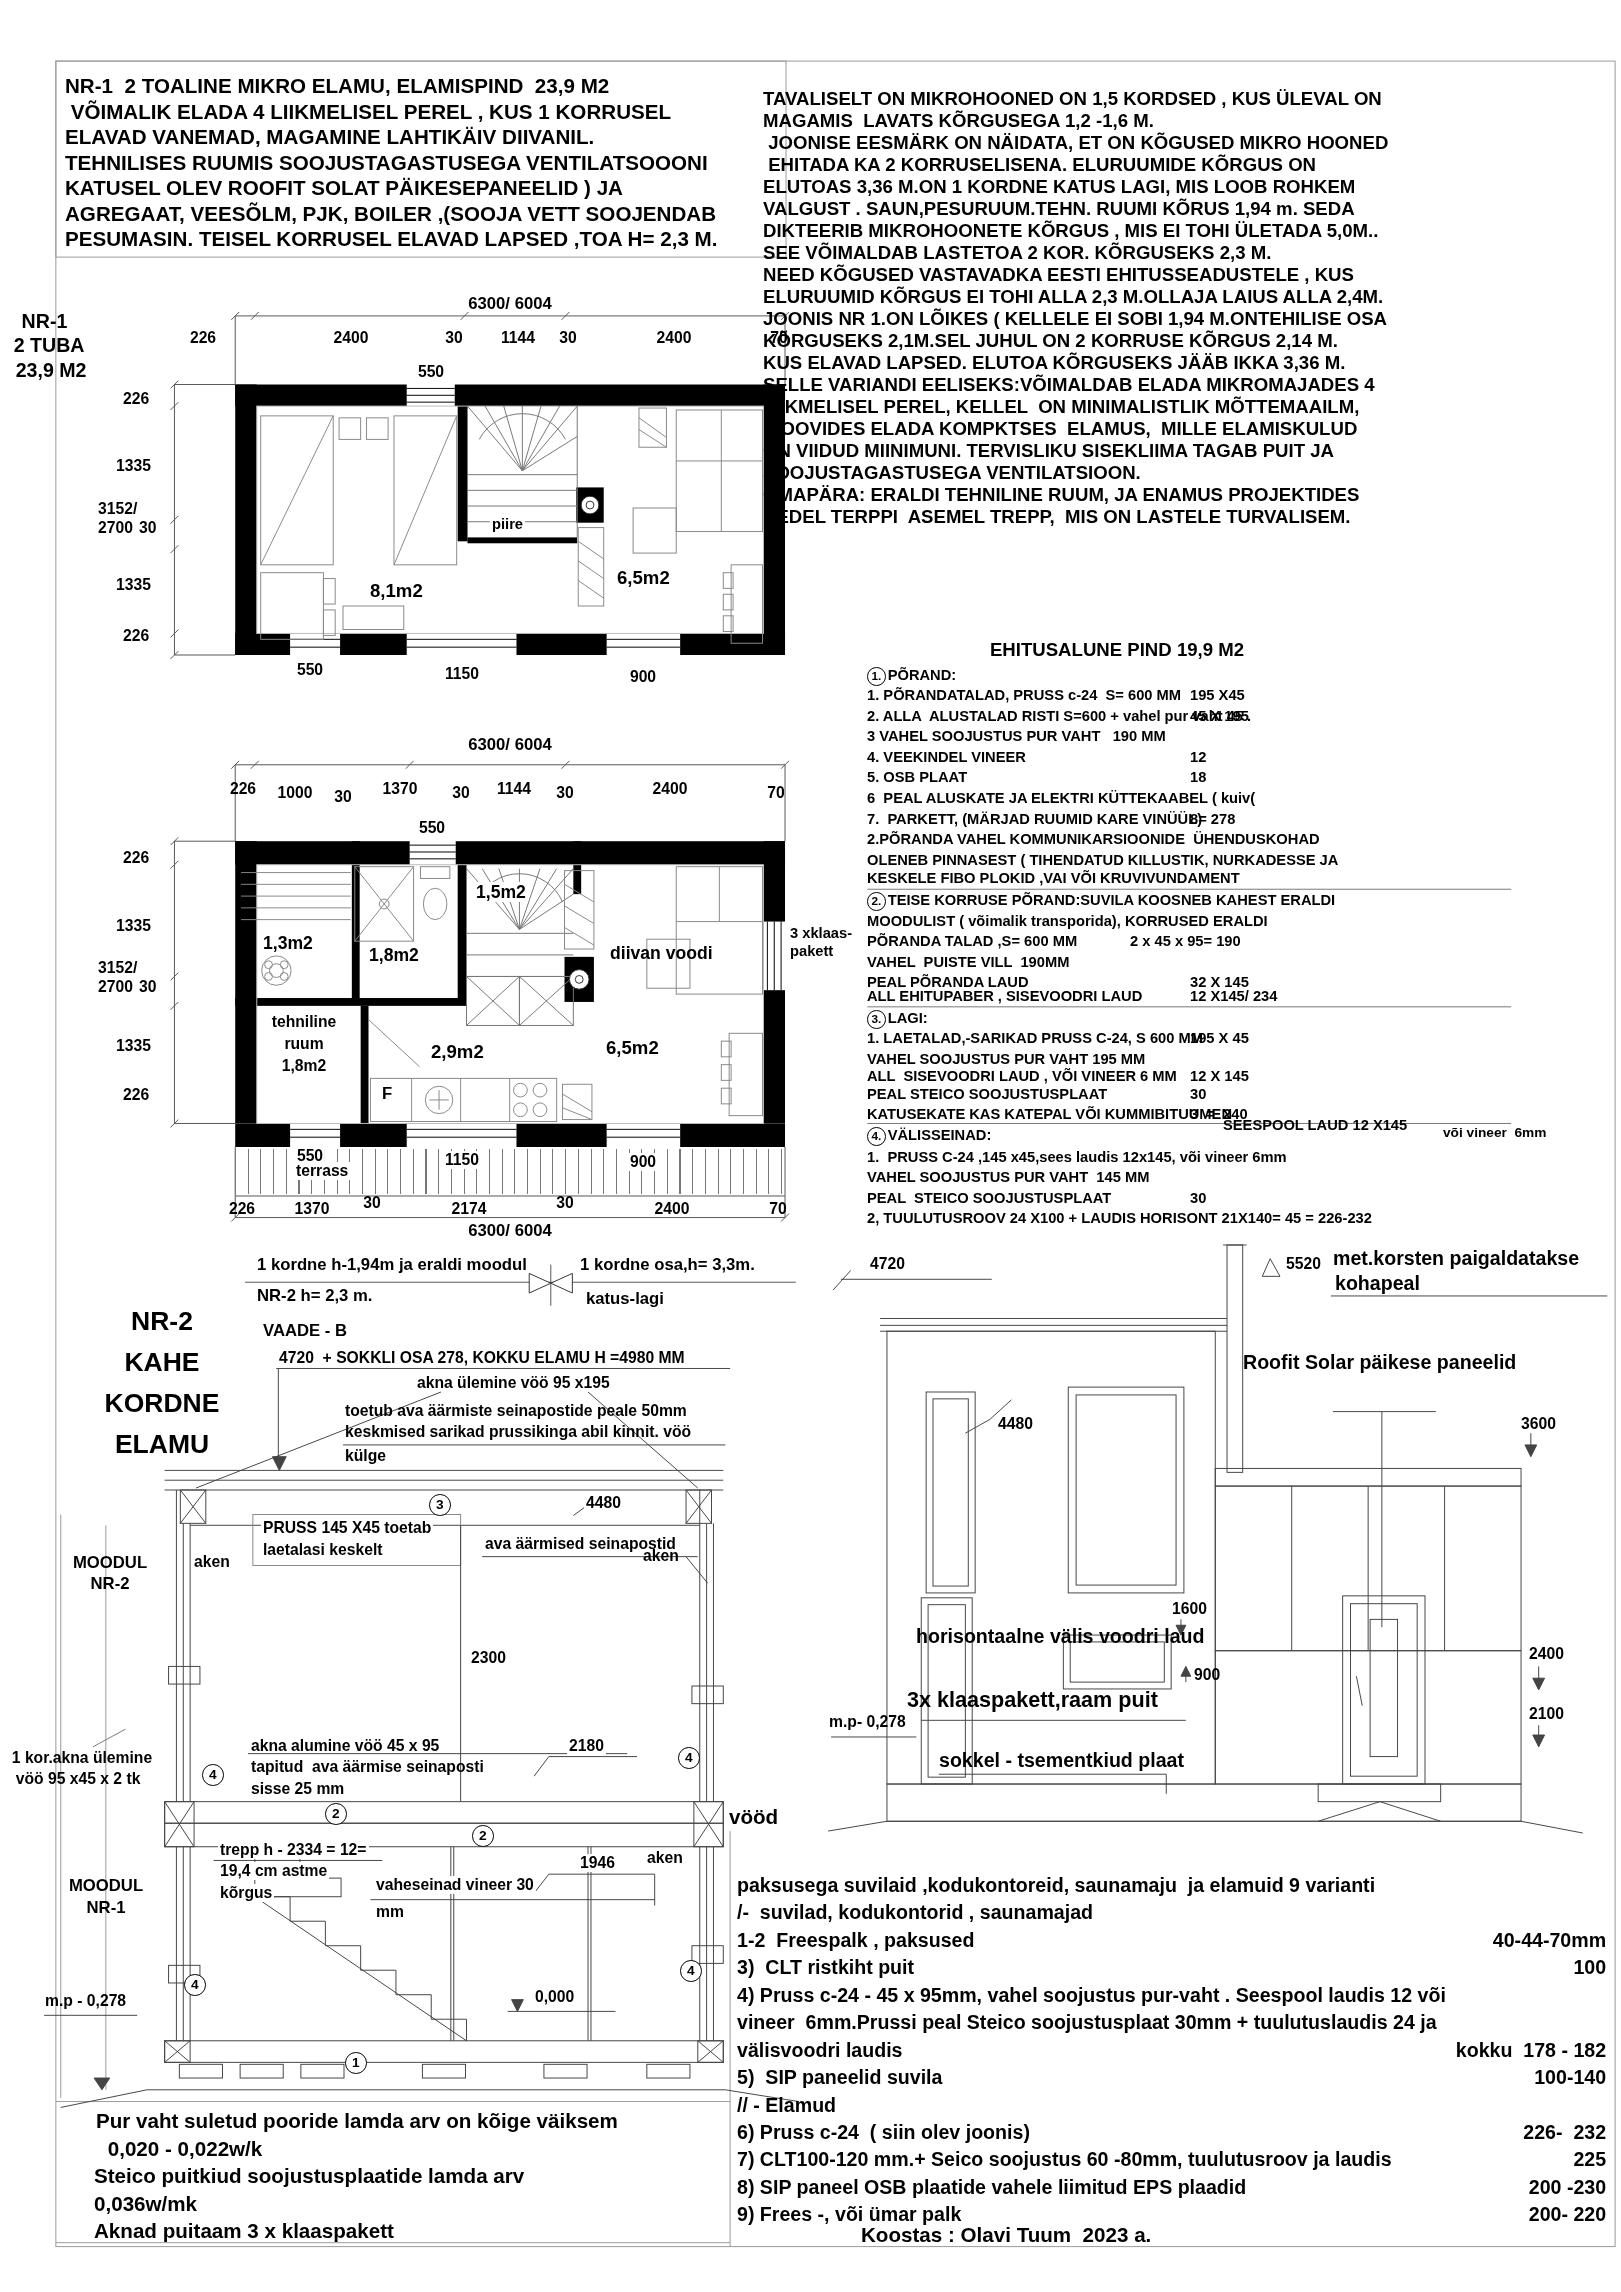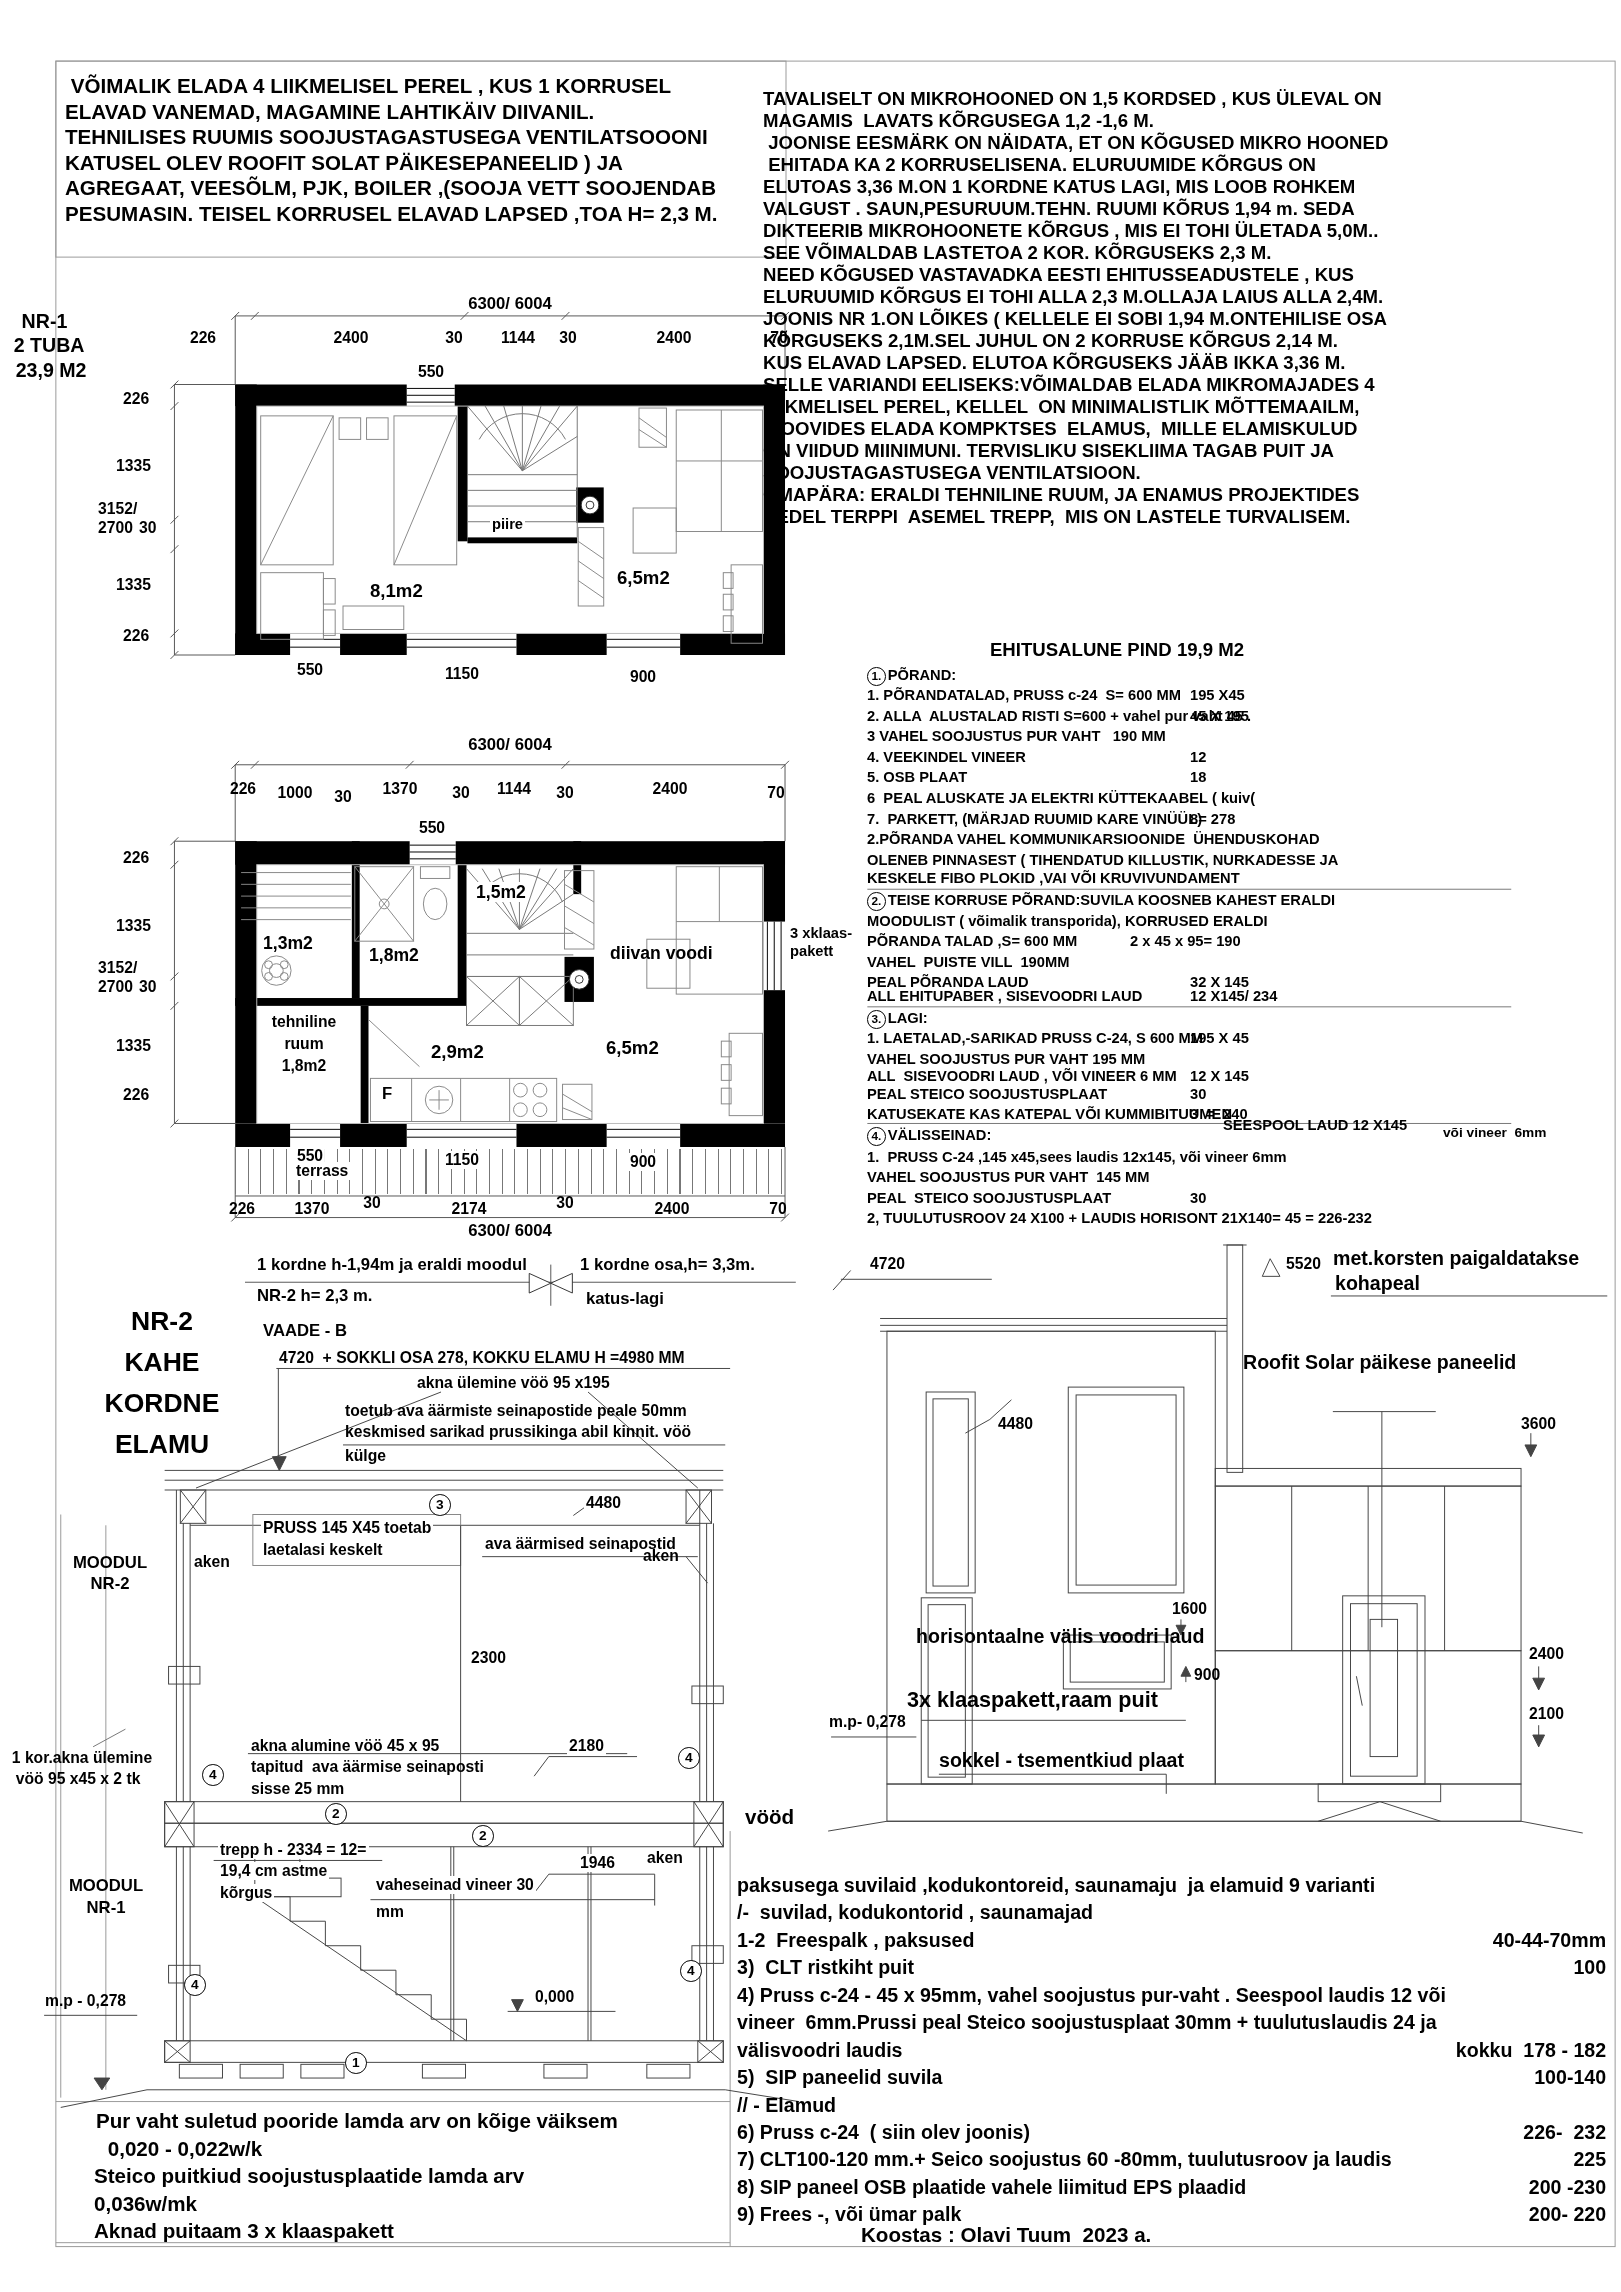--- a/index.html
+++ b/index.html
@@ -404,20 +404,21 @@
   <g stroke="#777">
     <line x1="885" y1="907" x2="1542" y2="907"></line>
     <line x1="885" y1="1027" x2="1542" y2="1027"></line>
     <line x1="885" y1="1146" x2="1542" y2="1146"></line>
   </g>
 </svg>
 
 <div class="hatchV" style="left:235px;top:1149px;width:550px;height:45px;"></div>
 
 <div class="blk lh26" style="left:65px;top:73px;font-size:20.6px;">
+  <div>NR-1  2 TOALINE MIKRO ELAMU, ELAMISPIND  23,9 M2</div>
   <div> VÕIMALIK ELADA 4 LIIKMELISEL PEREL , KUS 1 KORRUSEL</div>
   <div>ELAVAD VANEMAD, MAGAMINE LAHTIKÄIV DIIVANIL.</div>
   <div>TEHNILISES RUUMIS SOOJUSTAGASTUSEGA VENTILATSOOONI</div>
   <div>KATUSEL OLEV ROOFIT SOLAT PÄIKESEPANEELID ) JA</div>
   <div>AGREGAAT, VEESÕLM, PJK, BOILER ,(SOOJA VETT SOOJENDAB</div>
   <div>PESUMASIN. TEISEL KORRUSEL ELAVAD LAPSED ,TOA H= 2,3 M.</div>
 </div>
 
 <div class="blk lh22" style="left:763px;top:88px;font-size:18.6px;">
   <div>TAVALISELT ON MIKROHOONED ON 1,5 KORDSED , KUS ÜLEVAL ON</div>
@@ -568,21 +569,21 @@
 <span class="t" style="left:643px;top:1547px;">aken</span>
 <span class="t f17 c" style="left:110px;top:1553px;">MOODUL</span>
 <span class="t f17 c" style="left:110px;top:1574px;">NR-2</span>
 <span class="t bg" style="left:469px;top:1649px;">2300</span>
 <span class="t" style="left:251px;top:1737px;">akna alumine vöö 45 x 95</span>
 <span class="t" style="left:251px;top:1758px;">tapitud  ava äärmise seinaposti</span>
 <span class="t" style="left:251px;top:1780px;">sisse 25 mm</span>
 <span class="t bg" style="left:567px;top:1737px;">2180</span>
 <span class="t" style="left:11.8px;top:1749px;">1 kor.akna ülemine</span>
 <span class="t" style="left:15.7px;top:1770px;">vöö 95 x45 x 2 tk</span>
-<span class="t f21 bg" style="left:743px;top:1805px;">vööd</span>
+<span class="t f21 bg" style="left:727px;top:1805px;">vööd</span>
 <span class="t bg" style="left:578px;top:1854px;">1946</span>
 <span class="t f17 c" style="left:106px;top:1876px;">MOODUL</span>
 <span class="t f17 c" style="left:106px;top:1898px;">NR-1</span>
 <span class="t bg" style="left:218px;top:1841px;">trepp h - 2334 = 12=</span>
 <span class="t bg" style="left:218px;top:1862px;">19,4 cm astme</span>
 <span class="t bg" style="left:218px;top:1884px;">kõrgus</span>
 <span class="t bg" style="left:374px;top:1876px;">vaheseinad vineer 30</span>
 <span class="t bg" style="left:374px;top:1903px;">mm</span>
 <span class="t" style="left:647px;top:1849px;">aken</span>
 <span class="t bg" style="left:533px;top:1988px;">0,000</span>

